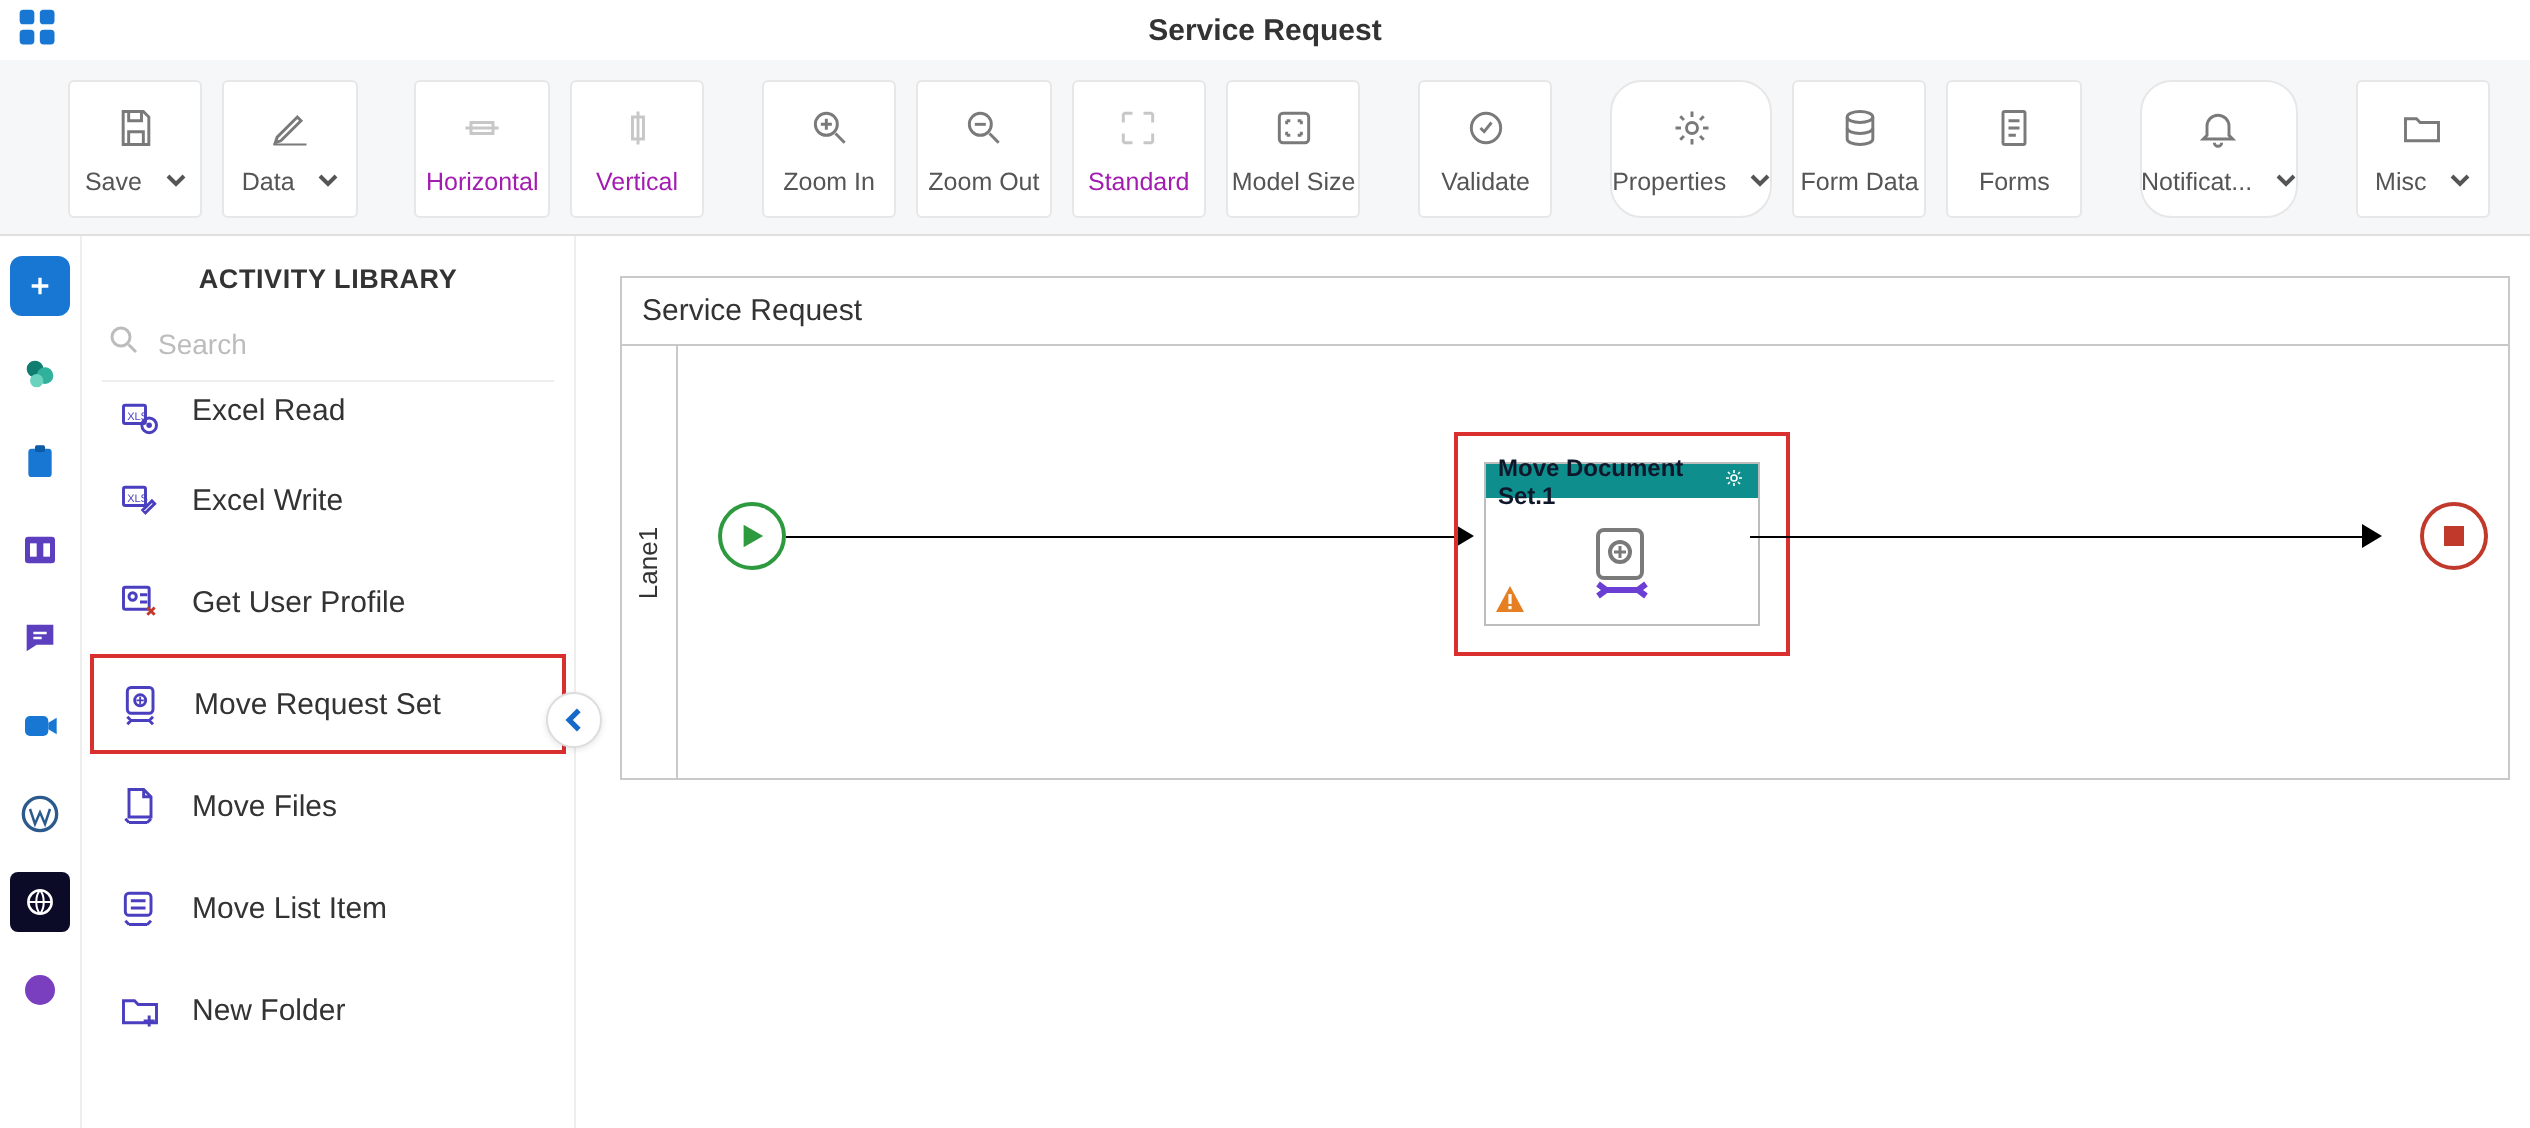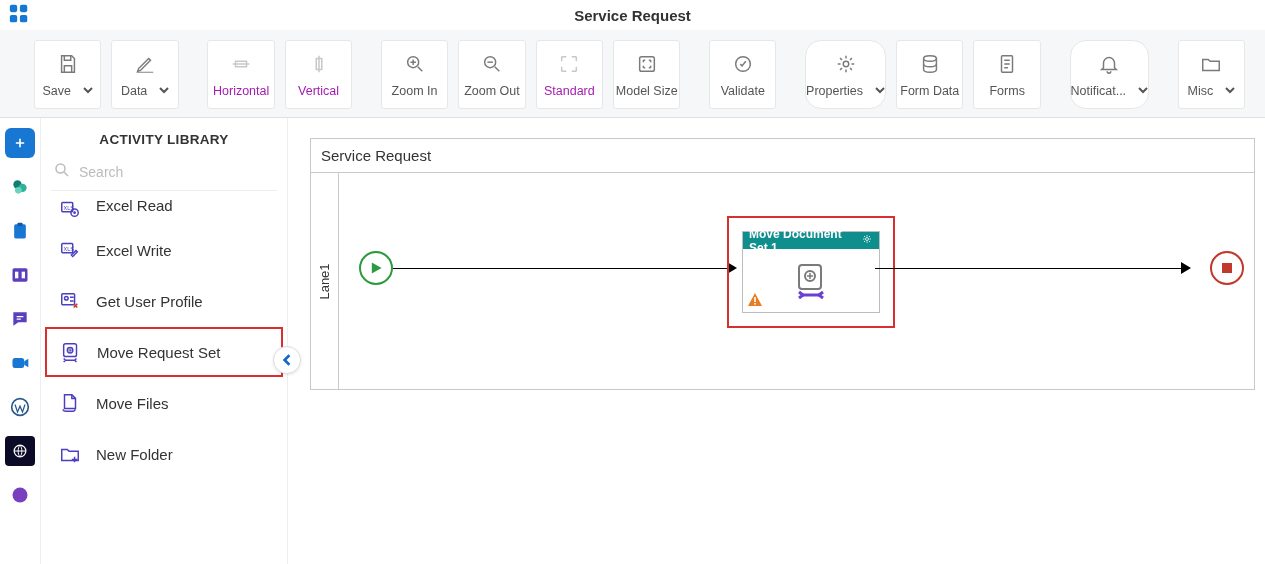--- a/index.html
+++ b/index.html
@@ -186,21 +186,21 @@
   .act-node-frame{
     position:absolute;left:388px;top:43px;
     width:168px;height:112px;border:2px solid #d92f2f;
     display:flex;align-items:center;justify-content:center;
   }
   .act-node{
     width:138px;height:82px;border:1px solid #bdbdbd;background:#fff;
     display:flex;flex-direction:column;
   }
   .act-node .hdr{
-    background:#0f8e8e;color:#ffffff;font-size:12px;font-weight:600;
+    background:#0f8e8e;color:#0f172a;font-size:12px;font-weight:600;
     height:17px;display:flex;align-items:center;justify-content:space-between;
     padding:0 6px;
   }
   .act-node .hdr .gear svg{width:12px;height:12px;stroke:#fff;fill:none;stroke-width:1.6;}
   .act-node .body{flex:1;display:flex;align-items:center;justify-content:center;position:relative;}
   .act-node .body svg{width:40px;height:40px;}
   .act-node .warn{
     position:absolute;left:4px;bottom:4px;width:16px;height:16px;
   }
   .act-node .warn svg{width:16px;height:16px;}
@@ -536,20 +536,30 @@
       </div>
       <div class="lib-item">
         <span class="aicon">
             <svg viewBox="0 0 24 24">
               <path d="M6 3h8l4 4v11H6z"></path>
               <path d="M14 3v4h4"></path>
               <path d="M6 21h10M6 21l-2-2M16 21l2-2"></path>
             </svg>
           </span>
         <span>Move Files</span>
+      </div>
+      <div class="lib-item">
+        <span class="aicon">
+            <svg viewBox="0 0 24 24">
+              <rect x="4" y="4" width="14" height="12" rx="2"></rect>
+              <path d="M7 8h8M7 12h8"></path>
+              <path d="M6 21h10M6 21l-2-2M16 21l2-2"></path>
+            </svg>
+          </span>
+        <span>Move List Item</span>
       </div>
       <div class="lib-item">
         <span class="aicon">
             <svg viewBox="0 0 24 24">
               <path d="M3 7h6l2 2h10v10H3z"></path>
               <path d="M17 15v6M14 18h6"></path>
             </svg>
           </span>
         <span>New Folder</span>
       </div>

